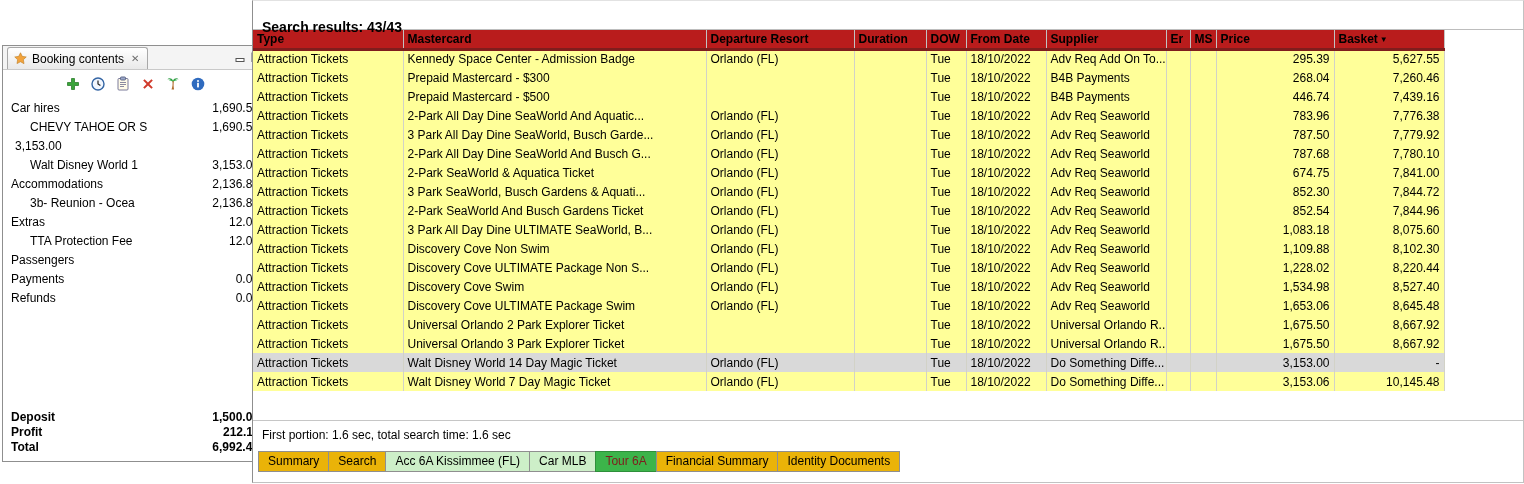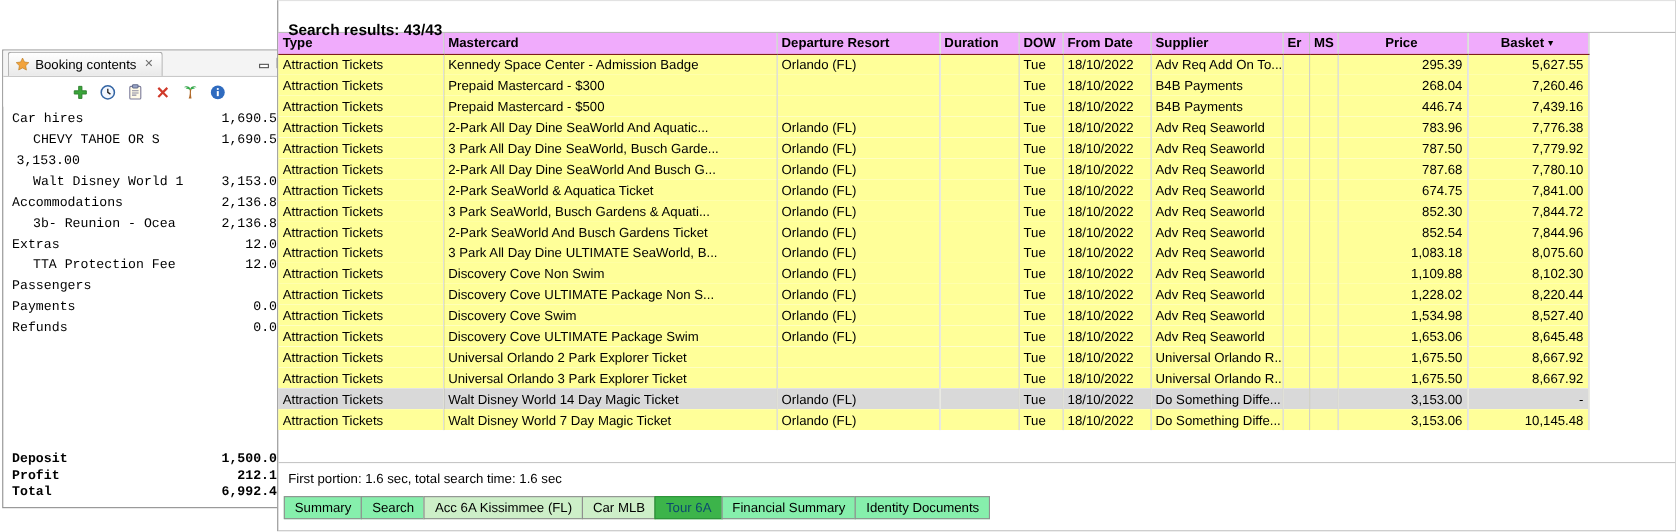--- a/index.html
+++ b/index.html
@@ -12,51 +12,51 @@
   .panel-titlebar { height: 24px; flex: 0 0 24px; display: flex; align-items: stretch; border-bottom: 1px solid #c9c9c9; background: #f4f4f4; }
   .view-tab { display: flex; align-items: center; gap: 5px; padding: 0 6px; margin-left: 4px; margin-top: 1px; background: linear-gradient(#ffffff, #e9e9e9); border: 1px solid #a8a8a8; border-bottom: none; border-radius: 3px 3px 0 0; }
   .tab-label { white-space: nowrap; }
   .tab-close { color: #6e6e6e; font-size: 10px; line-height: 10px; padding: 1px 2px; }
   .window-buttons { margin-left: auto; display: flex; align-items: center; gap: 5px; padding-right: 5px; }
   .win-btn { display: inline-flex; }
 
   .panel-toolbar { height: 27px; flex: 0 0 27px; display: flex; align-items: center; justify-content: center; gap: 7px; background: #fff; }
   .tool-btn { display: inline-flex; padding: 1px; }
 
-  .panel-body { flex: 1 1 auto; display: flex; flex-direction: column; overflow: hidden; padding-top: 2px; font-family: Liberation Mono, monospace; }
+  .panel-body { flex: 1 1 auto; display: flex; flex-direction: column; overflow: hidden; padding-top: 2px; }
   .booking-item { display: flex; height: 19px; line-height: 19px; padding: 0 8px; }
   .booking-item.child { padding-left: 27px; }
   .bi-label { flex: 1 1 auto; white-space: nowrap; overflow: hidden; }
   .bi-value { white-space: nowrap; text-align: right; margin-left: 4px; }
   .spacer { flex: 1 1 auto; }
   .panel-summary { padding: 0 8px 6px 8px; font-weight: bold; }
   .summary-row { display: flex; height: 15px; line-height: 15px; }
   .sum-label { flex: 1; }
   .sum-value { text-align: right; white-space: nowrap; }
 
   
   .right-panel { position: absolute; left: 252px; top: 0; width: 1272px; height: 483px; border-left: 1px solid #8f8f8f; border-right: 1px solid #c2c2c2; border-bottom: 1px solid #c2c2c2; border-top: 1px solid #e2e2e2; background: #fff; }
   .results-header { height: 29px; line-height: 29px; padding: 12px 9px; font-weight: bold; font-size: 14px; border-bottom: 1px solid #bdbdbd; }
 
   .results-table { border-collapse: collapse; table-layout: fixed; width: 1191px; }
-  .results-table th { height: 19px; padding: 0 4px; font-weight: bold; text-align: left; white-space: nowrap; overflow: hidden; border-right: 1px solid #c2c2c2; border-bottom: 1px solid #7f1d1d; background: #f0abfc; }
-  .results-table th.num { text-align: center; }
+  .results-table th { height: 19px; padding: 0 4px; font-weight: bold; text-align: left; white-space: nowrap; overflow: hidden; border-right: 1px solid #c2c2c2; border-bottom: 3px solid #7f1d1d; background: #b91c1c; }
+  .results-table th.num { text-align: left; }
   .sort-arrow { font-size: 8px; margin-left: 2px; vertical-align: 1px; }
   .results-table td { height: 19px; padding: 0 4px; white-space: nowrap; overflow: hidden; border-right: 1px solid rgba(95, 95, 55, 0.28); }
   .results-table td.num { text-align: right; }
   .result-row { background: var(--row-highlight, #ffff99); }
   .result-row.selected { background: var(--row-selected, #d9d9d9); }
 
   .status-divider { position: absolute; left: 0; right: 0; top: 419px; border-top: 1px solid #c6c6c6; }
   .status-text { position: absolute; left: 9px; top: 423px; height: 22px; line-height: 22px; white-space: nowrap; }
 
   .tab-strip { position: absolute; left: 6px; top: 450px; display: flex; align-items: stretch; }
-  .bottom-tab { height: 21px; line-height: 19px; padding: 0 9px; border: 1px solid #8f8f8f; margin-left: -1px; background: #86efac; white-space: nowrap; }
+  .bottom-tab { height: 21px; line-height: 19px; padding: 0 9px; border: 1px solid #8f8f8f; margin-left: -1px; background: #eab308; white-space: nowrap; }
   .bottom-tab.booked { background: var(--tab-booked, #cdefc8); }
-  .bottom-tab.active { background: var(--tab-active, #3cb44a); color: #0c4a6e; border-color: #2e8f3a; }
+  .bottom-tab.active { background: var(--tab-active, #3cb44a); color: #7f1d1d; border-color: #2e8f3a; }
 </style>
 </head>
 <body>
 
 <div class="screen">
 
   <div class="left-panel">
     <div class="panel-titlebar">
       <div class="view-tab">
         <svg width="13" height="13" viewBox="0 0 14 14">

